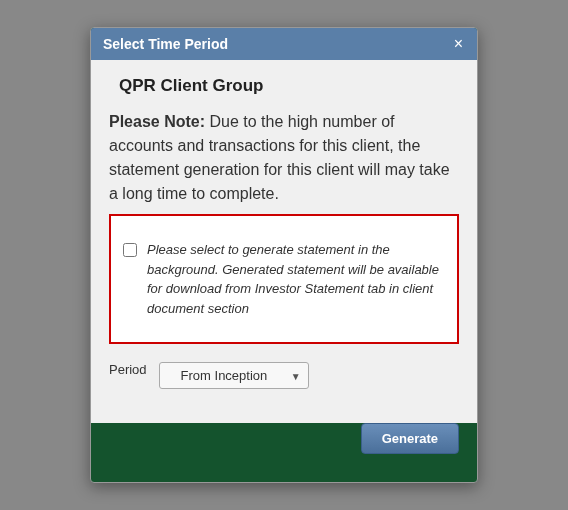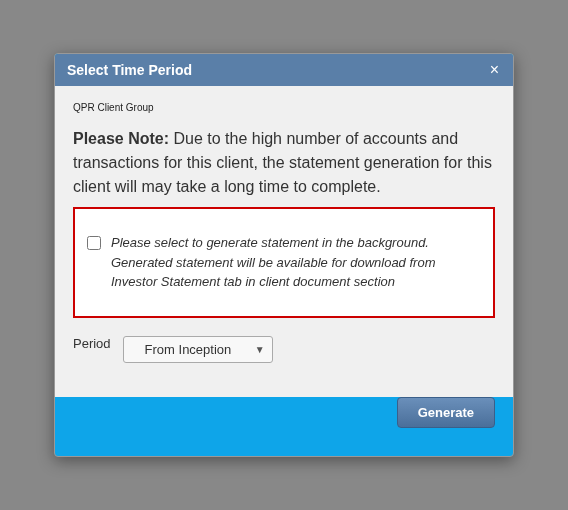--- a/index.html
+++ b/index.html
@@ -12,22 +12,22 @@
       background: #888;
       display: flex;
       align-items: center;
       justify-content: center;
       width: 568px;
       height: 510px;
       font-family: Arial, sans-serif;
     }
 
     .dialog {
-      background: #0ea5e9;
-      width: 460px;
+      background: #14532d;
+      width: 388px;
       border: 1px solid #999;
       border-radius: 4px;
       box-shadow: 0 4px 16px rgba(0,0,0,0.4);
       overflow: hidden;
     }
 
     .dialog-header {
       background: #5a7fa8;
       color: #fff;
       padding: 8px 12px;
@@ -50,24 +50,25 @@
       line-height: 1;
       padding: 0 2px;
     }
 
     .dialog-body {
       padding: 16px 18px;
       background: #f0f0f0;
     }
 
     .client-name {
-      font-size: 10px;
-      font-weight: normal;
+      font-size: 17px;
+      font-weight: bold;
       color: #222;
       margin-bottom: 14px;
+      margin-left: 10px;
     }
 
     .notice-text {
       font-size: 16px;
       color: #333;
       margin-bottom: 8px;
       line-height: 1.5;
     }
 
     .notice-text strong {

